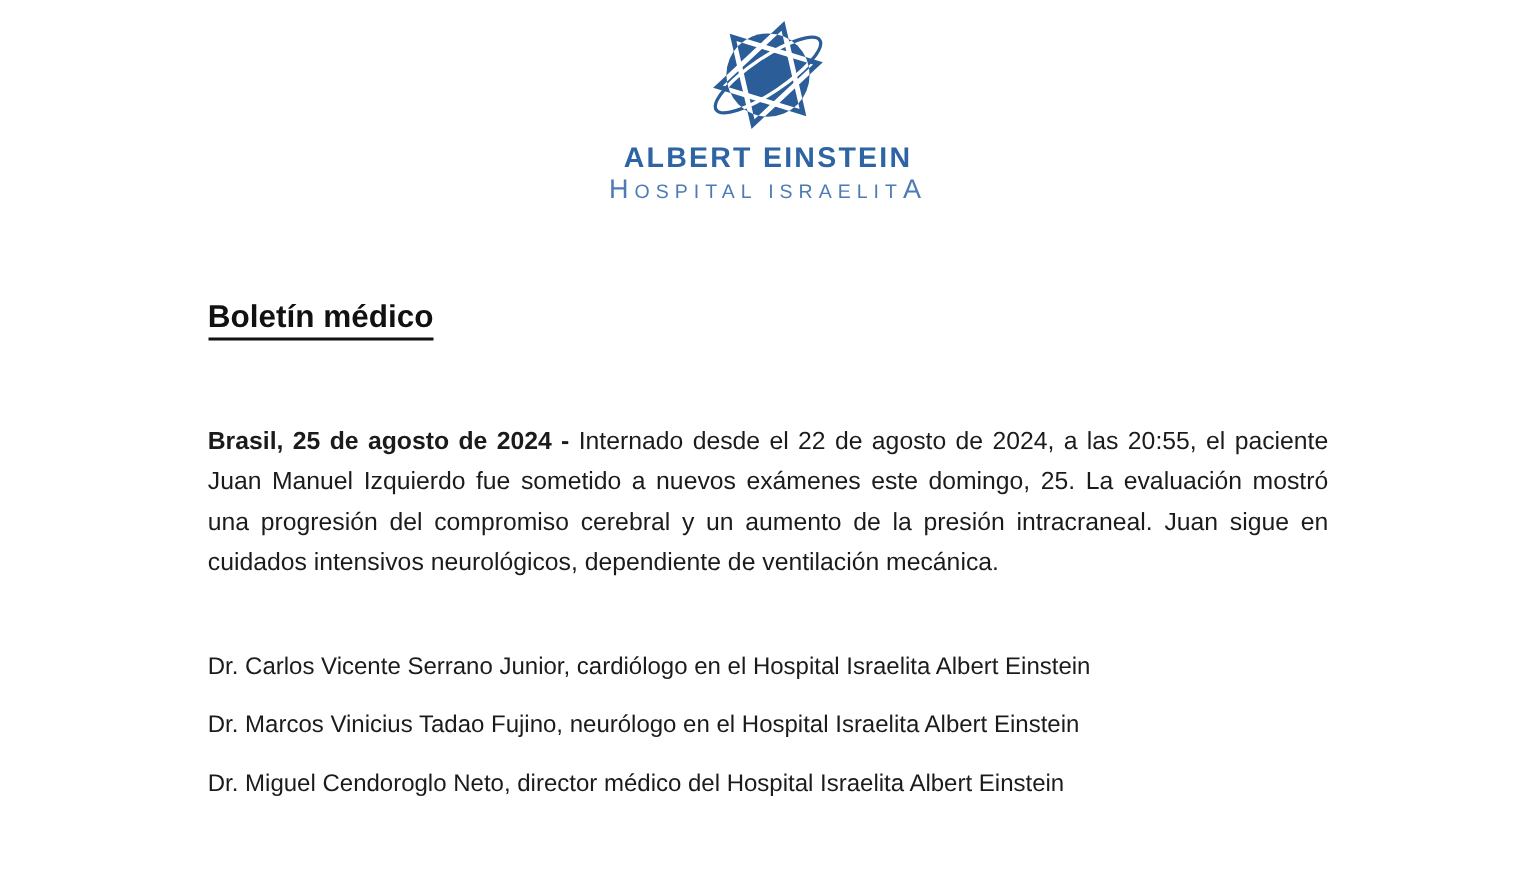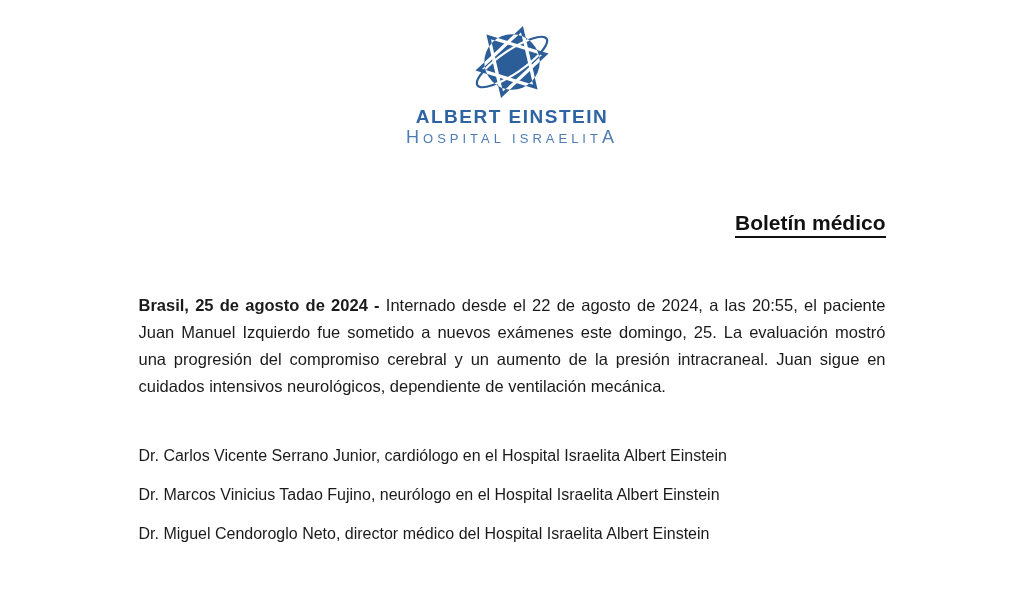--- a/index.html
+++ b/index.html
@@ -9,21 +9,21 @@
   }
   body {
     width: 1024px;
     height: 590px;
     overflow: hidden;
     font-family: "Liberation Sans", sans-serif;
     color: #1b1b1b;
   }
   .page {
     width: 747px;
-    margin: 12px auto;
+    margin: 0 auto;
     padding-top: 13px;
   }
 
   
   .logo-wrap {
     text-align: center;
   }
   .logo-mark {
     width: 74px;
     height: 74px;
@@ -44,21 +44,21 @@
     line-height: 18px;
     margin-top: 1px;
     text-align: center;
   }
   .logo-line2 .bigcap {
     font-size: 18px;
   }
 
   
   .title {
-    text-align: right;
+    text-align: left;
     margin-top: 62px;
     font-size: 21px;
     font-weight: bold;
     color: #111111;
     line-height: 26px;
   }
   .title .underlined {
     border-bottom: 2px solid #111111;
     padding-bottom: 2px;
   }

